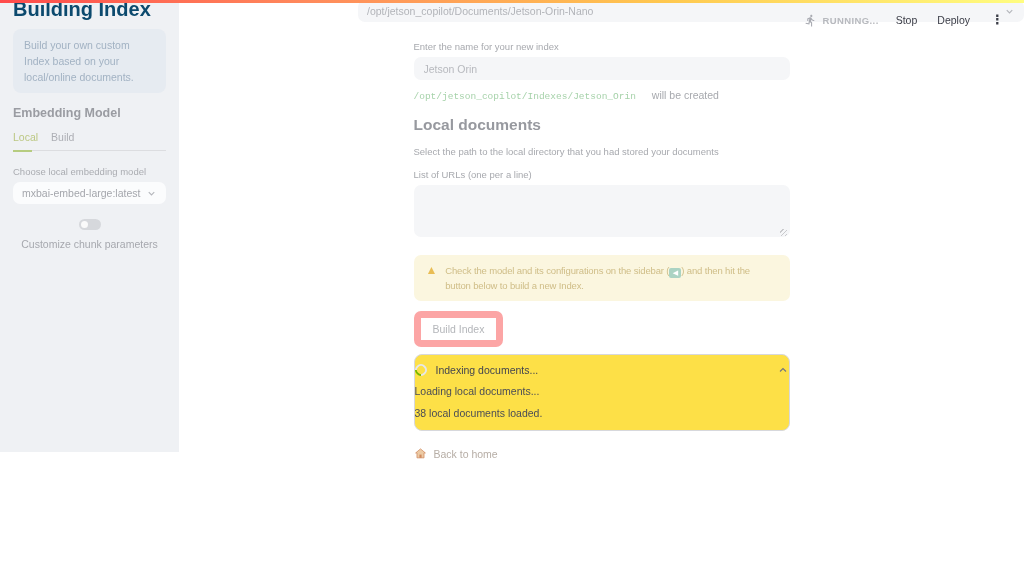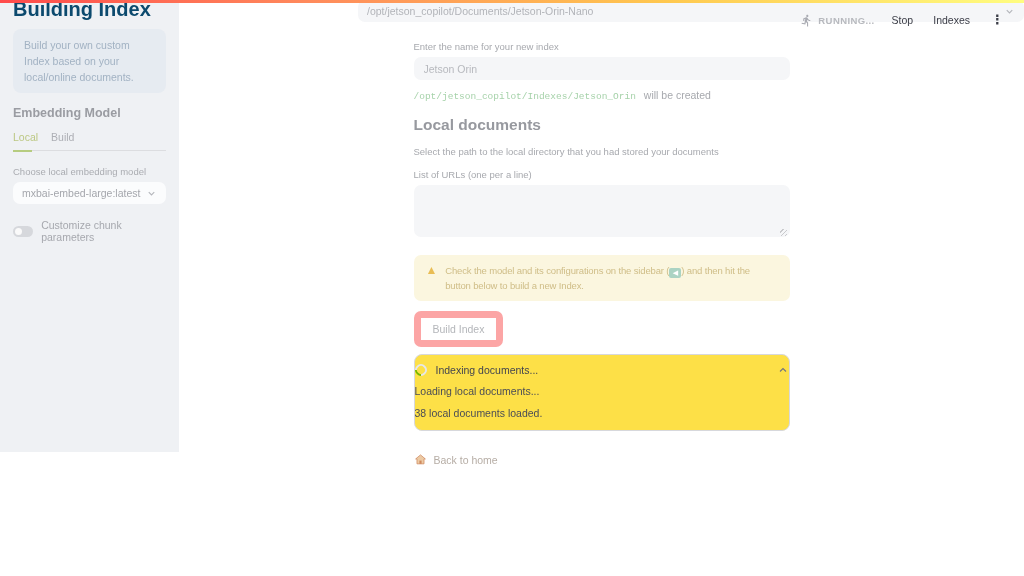--- a/index.html
+++ b/index.html
@@ -29,34 +29,34 @@
   .tabs { margin-top:11px; position:relative; display:flex; gap:13px; padding-bottom:7px;
           border-bottom:1.5px solid #dcdde0; }
   .tab { font-size:10.5px; color:#adafb5; cursor:pointer; }
   .tab.active { color:#bcc883; }
   .tab-indicator { position:absolute; bottom:-1.5px; left:0; width:19px; height:1.5px; background:#b6cc80; }
   .sb-label { margin-top:15px; font-size:9.5px; color:#aaacb1; }
   .select { display:flex; align-items:center; justify-content:space-between; height:22px;
             border-radius:7px; padding:0 9px; font-size:10.5px; cursor:pointer; }
   .select.sb { margin-top:5px; background:#fbfcfd; color:#a4a6ac; }
   .chev { flex:0 0 auto; color:#b4b6bb; }
-  .toggle-row { margin-top:15px; display:flex; align-items:center; gap:8px; cursor:pointer; }
+  .toggle-row { margin-top:15px; display:flex; align-items:center; gap:8px; cursor:pointer;flex-direction:column; }
   .track { position:relative; width:22px; height:11px; border-radius:6px; background:#d6d8dc; }
   .knob { position:absolute; left:2px; top:2px; width:7px; height:7px; border-radius:50%; background:#fafafa; }
   .toggle-label { font-size:10.5px; color:#a6a8ae; }
 
   
   .main { position:absolute; left:179px; top:0; right:0; bottom:0; background:#fff; }
   .col { width:376px; margin:0 auto; padding-top:41px; }
   .w-label { font-size:9.5px; line-height:11px; color:#a7a9ae; margin-bottom:5px; }
   .ti { width:100%; height:23px; background:#f5f6f8; border:none; border-radius:7px;
         padding:0 10px; font-family:inherit; font-size:10.5px; color:#b7b9be; outline:none; }
   .note { margin-top:9px; font-size:10.5px; color:#a7a9ae; }
   .note code { font-family:"Liberation Mono","DejaVu Sans Mono",monospace; font-size:9.5px;
-               color:#a6d2aa; margin-right:8px; }
+               color:#a6d2aa; margin-right:16px; }
   h2.sec { margin-top:13px; font-size:15.5px; line-height:19px; font-weight:700; color:#97999f; }
   .sec-gap { margin-top:12px; }
   .select.main { background:#f5f6f8; color:#b2b4b9; }
   .ta { width:100%; height:52px; background:#f5f6f8; border:none; border-radius:7px; resize:none;
         outline:none; position:relative; font-family:inherit; font-size:10.5px; color:#b2b4b9; padding:6px 10px; }
   .ta-wrap { position:relative; }
   .ta-wrap::after { content:""; position:absolute; right:3px; bottom:5px; width:7px; height:7px;
         background:repeating-linear-gradient(135deg, transparent 0 2px, #c9cacd 2px 3px); }
   .warning { margin-top:14px; display:flex; gap:8px; background:#fbf6df; border-radius:7px;
              padding:8px 12px; font-size:9.5px; line-height:15px; letter-spacing:-.15px; color:#cfbd87; }
@@ -68,38 +68,38 @@
                border-radius:7px; padding:5px 12px; font-family:inherit; font-size:10.5px;
                color:#b4b6ba; cursor:pointer; }
   .status { margin-top:7px; border:1px solid #d7d8dc; border-radius:8px; background:#fde047;
             padding:9px 0 10px; }
   .status-head { display:flex; align-items:center; gap:9px; cursor:pointer; }
   .spinner { width:12px; height:12px; border-radius:50%; border:2px solid #e6e7ea;
              border-left-color:#76b900; transform:rotate(-45deg); flex:0 0 auto; }
   .status-title { font-size:10.5px; font-weight:500; color:#43454f; }
   .chev-up { margin-left:auto; color:#73757e; }
   .status-line { margin-top:9px; font-size:10.5px; line-height:13px; color:#4b4d56; }
-  .back-link { margin-top:22px; display:flex; align-items:center; gap:7px; font-size:10.5px;
+  .back-link { margin-top:16px; display:flex; align-items:center; gap:7px; font-size:10.5px;
                color:#b6ada5; cursor:pointer; width:fit-content; }
 </style>
 </head>
 <body>
 
 <div class="app">
   <div class="decoration"></div>
 
   <div class="header">
     <div class="run-status">
       <svg width="13" height="13" viewBox="0 0 24 24" fill="#a9abb2">
         <path d="M13.49 5.48c1.1 0 2-.9 2-2s-.9-2-2-2-2 .9-2 2 .9 2 2 2zm-3.6 13.9l1-4.4 2.1 2v6h2v-7.5l-2.1-2 .6-3c1.3 1.5 3.3 2.5 5.5 2.5v-2c-1.9 0-3.5-1-4.3-2.4l-1-1.6c-.4-.6-1-1-1.7-1-.3 0-.5.1-.8.1l-5.2 2.2v4.7h2v-3.4l1.8-.7-1.6 8.1-4.9-1-.4 2 7 1.4z"></path>
       </svg>
       <span class="lbl">RUNNING...</span>
     </div>
     <button class="hdr-btn">Stop</button>
-    <button class="hdr-btn">Indexes</button>
+    <button class="hdr-btn">Deploy</button>
     <div class="kebab">⋮</div>
   </div>
 
   <aside class="sidebar">
     <div class="sb-title">Building Index</div>
     <div class="info-box">Build your own custom Index based on your local/online documents.</div>
     <div class="sb-h3">Embedding Model</div>
     <div class="tabs">
       <div class="tab active">Local</div>
       <div class="tab">Build</div>

